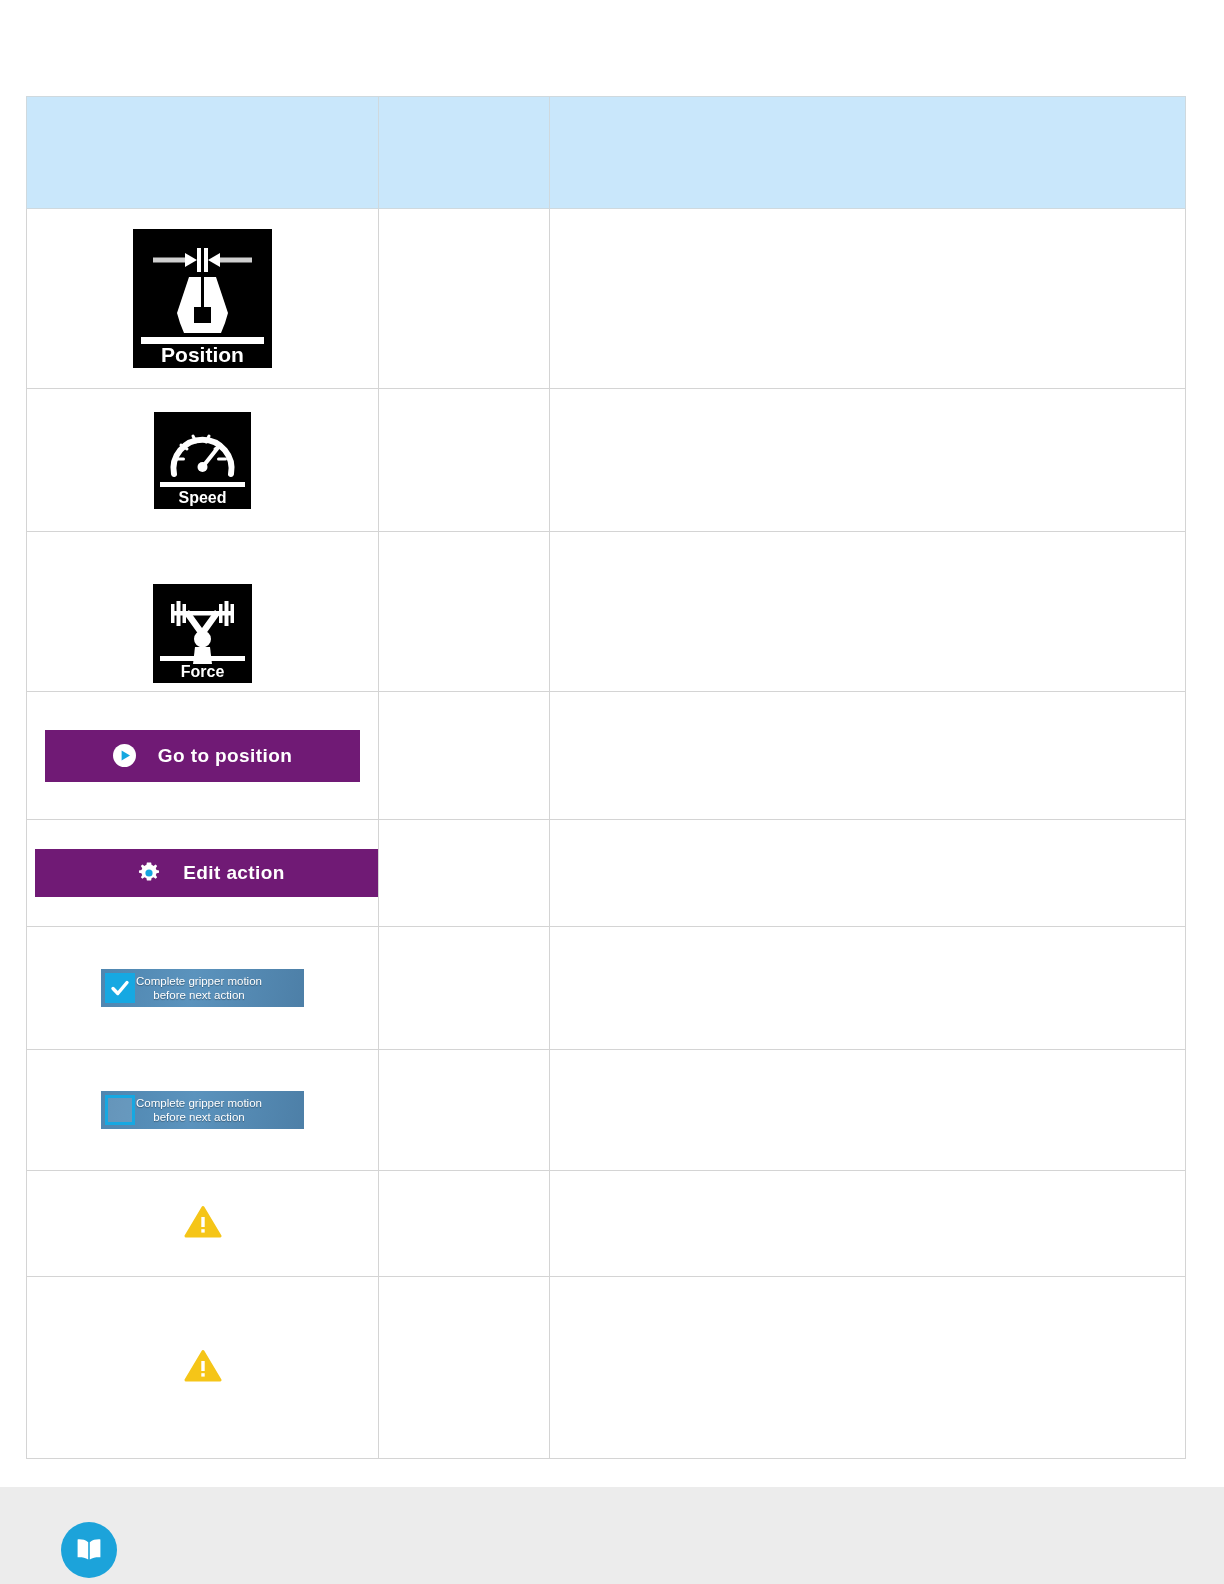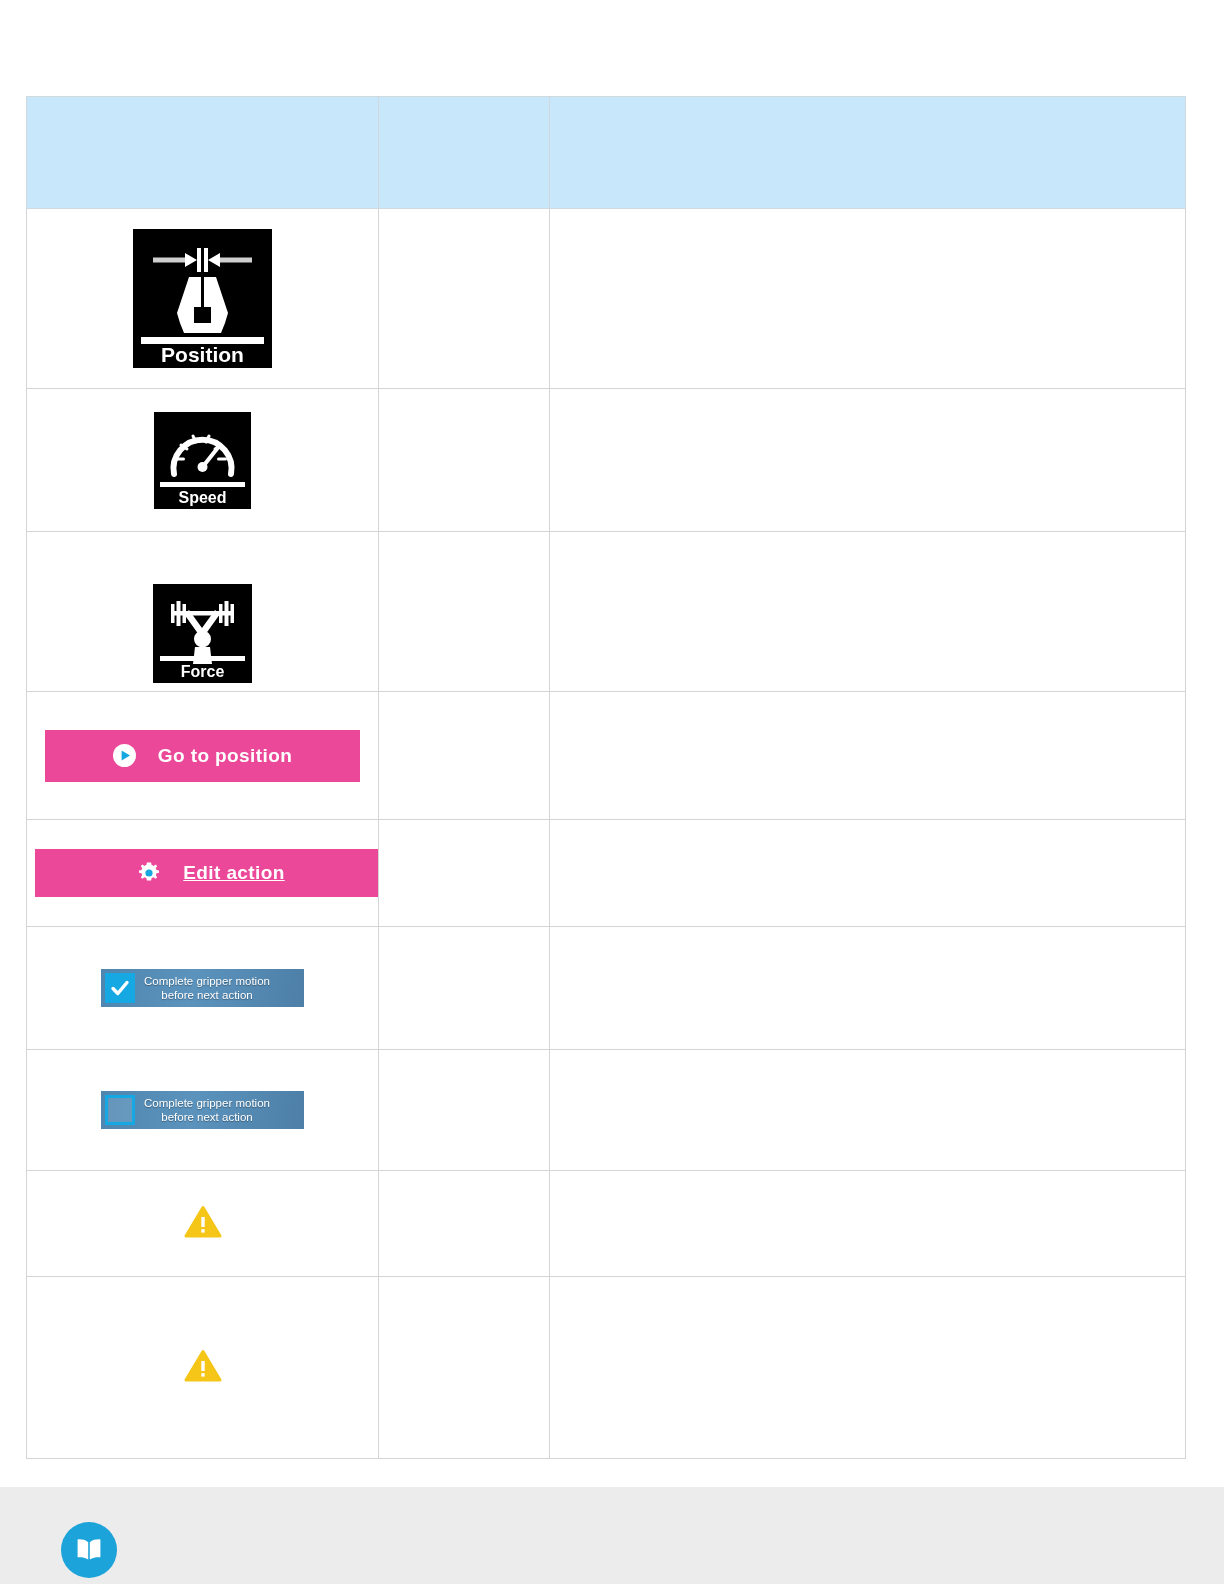--- a/index.html
+++ b/index.html
@@ -67,46 +67,45 @@
   .tile-force    { width: 99px;  height: 99px; margin-top: 44px; }
 
   .tile svg { display: block; }
 
   
   .btn {
     display: flex;
     align-items: center;
     justify-content: center;
     gap: 22px;
-    background: #ec4899;
+    background: #701a75;
     color: #ffffff;
     font-weight: bold;
     letter-spacing: 0.4px;
     box-sizing: border-box;
   }
   .btn-goto {
     width: 315px;
     height: 52px;
     margin: 0 auto;
     font-size: 19px;
   }
   .btn-edit {
     width: 352px;
     height: 48px;
     margin: 0 auto;
     font-size: 19px;
-    text-decoration: underline;
   }
   .btn-icon { display: flex; align-items: center; }
 
   
   .chk-widget {
     display: flex;
     align-items: center;
-    gap: 9px;
+    gap: 1px;
     width: 203px;
     height: 38px;
     padding: 0 6px 0 4px;
     box-sizing: border-box;
     margin: 0 auto;
     background: linear-gradient(100deg, #4f86b0 0%, #5b93bd 45%, #4d7fa7 100%);
   }
   .chk-box-on {
     width: 30px; height: 30px;
     background: #16a8e2;

